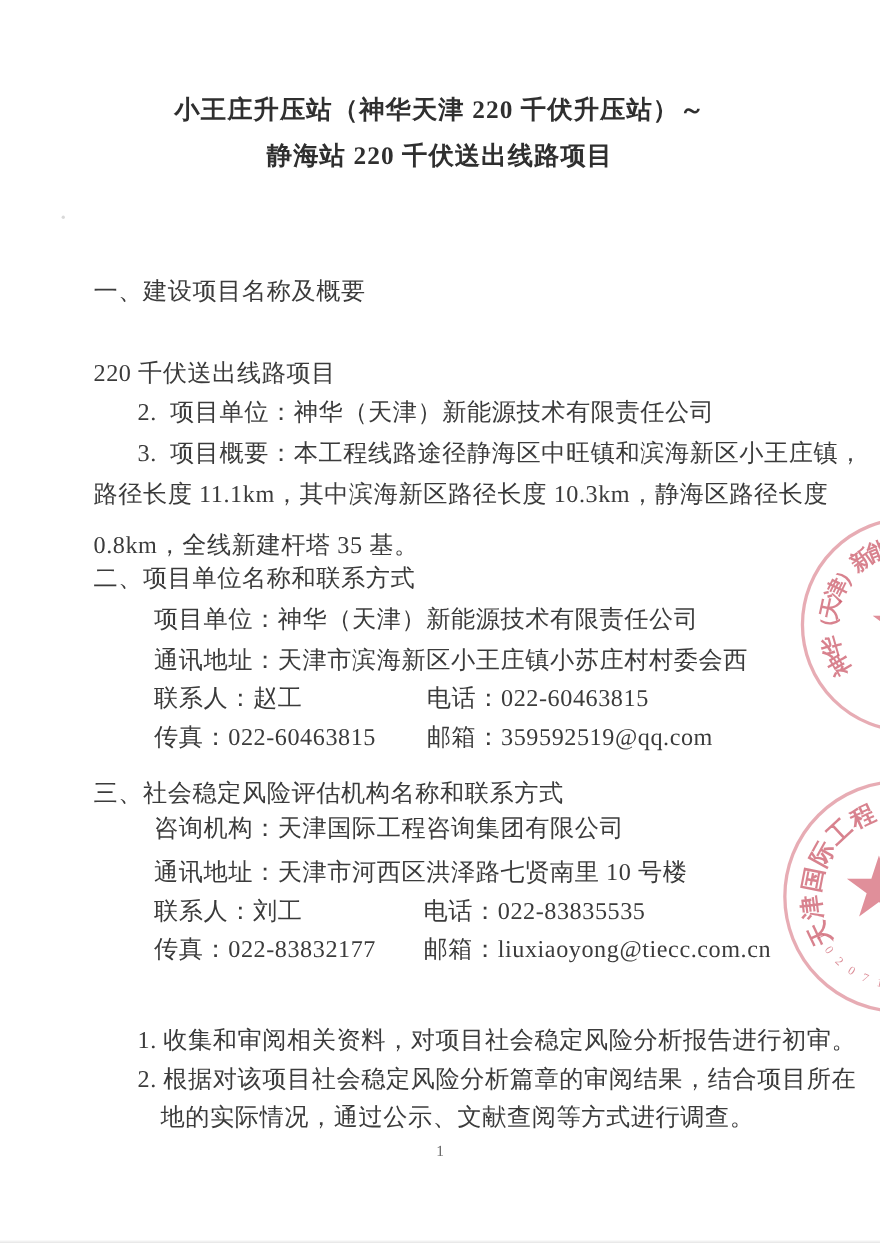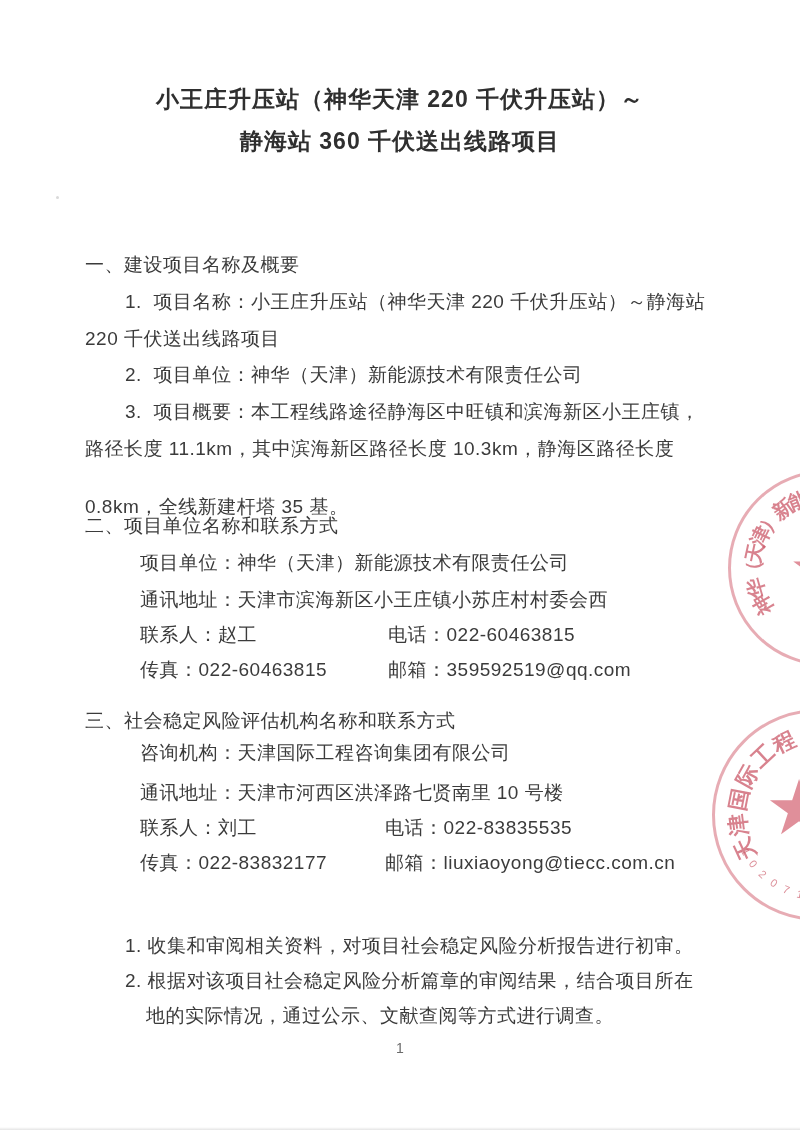--- a/index.html
+++ b/index.html
@@ -1,27 +1,27 @@
 <!DOCTYPE html>
 <html><head>
 <meta charset="utf-8">
 <style>
   html,body{margin:0;padding:0;background:#ffffff;}
   .page{
     position:relative;
     width:800px;height:1130px;
     background:#ffffff;
     overflow:hidden;
-    font-family:Liberation Sans, sans-serif;
+    font-family:Liberation Serif, serif;
     color:#3b3b3b;
   }
   .line{
     position:absolute;
     white-space:nowrap;
-    font-size:19px;
+    font-size:22px;
     line-height:26px;
     height:26px;
     letter-spacing:0.5px;
     color:#3b3b3b;
   }
   .title-line{
     position:absolute;
     left:0;width:800px;
     text-align:center;
     font-size:23px;
@@ -72,31 +72,30 @@
     left:0;bottom:0;width:800px;height:3px;
     background:linear-gradient(to bottom, rgba(0,0,0,0), rgba(0,0,0,0.10));
   }
 </style>
 </head>
 <body>
 
 <div class="page">
 
   <div class="title-line" style="top:84px">小王庄升压站（神华天津 220 千伏升压站）～</div>
-  <div class="title-line" style="top:126px">静海站 360 千伏送出线路项目</div>
+  <div class="title-line" style="top:126px">静海站 220 千伏送出线路项目</div>
 
   <div class="scan-artifact" style="left:56px;top:196px;width:3px;height:3px;"></div>
 
   <div class="line" style="left:85px;top:252px">一、建设项目名称及概要</div>
-  <div class="line" style="left:125px;top:289px">1.&nbsp;&nbsp;项目名称：小王庄升压站（神华天津 220 千伏升压站）～静海站</div>
   <div class="line" style="left:85px;top:326px">220 千伏送出线路项目</div>
   <div class="line" style="left:125px;top:362px">2.&nbsp;&nbsp;项目单位：神华（天津）新能源技术有限责任公司</div>
   <div class="line" style="left:125px;top:399px">3.&nbsp;&nbsp;项目概要：本工程线路途径静海区中旺镇和滨海新区小王庄镇，</div>
   <div class="line" style="left:85px;top:436px">路径长度 11.1km，其中滨海新区路径长度 10.3km，静海区路径长度</div>
-  <div class="line" style="left:85px;top:494px">0.8km，全线新建杆塔 35 基。</div>
+  <div class="line" style="left:85px;top:483px">0.8km，全线新建杆塔 35 基。</div>
 
   <div class="line" style="left:140px;top:550px">项目单位：神华（天津）新能源技术有限责任公司</div>
   <div class="line" style="left:85px;top:513px">二、项目单位名称和联系方式</div>
   <div class="line" style="left:140px;top:587px">通讯地址：天津市滨海新区小王庄镇小苏庄村村委会西</div>
   <div class="line" style="left:140px;top:622px">联系人：赵工</div>
   <div class="line" style="left:388px;top:622px">电话：022-60463815</div>
   <div class="line" style="left:140px;top:657px">传真：022-60463815</div>
   <div class="line" style="left:388px;top:657px">邮箱：359592519@qq.com</div>
 
   <div class="line" style="left:85px;top:708px">三、社会稳定风险评估机构名称和联系方式</div>

